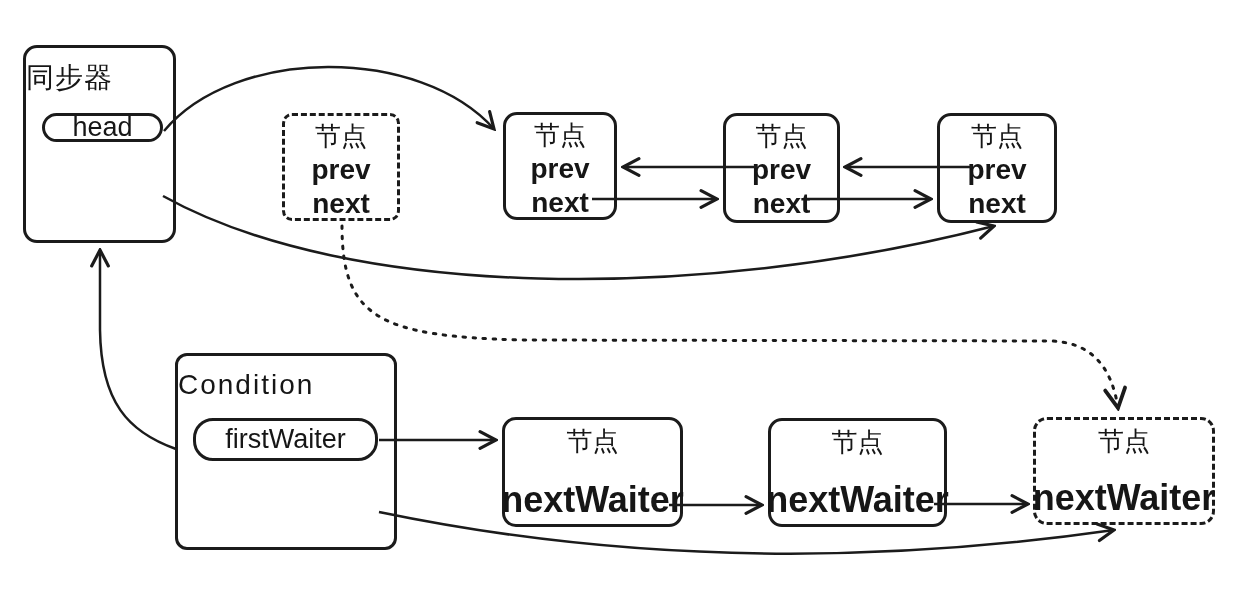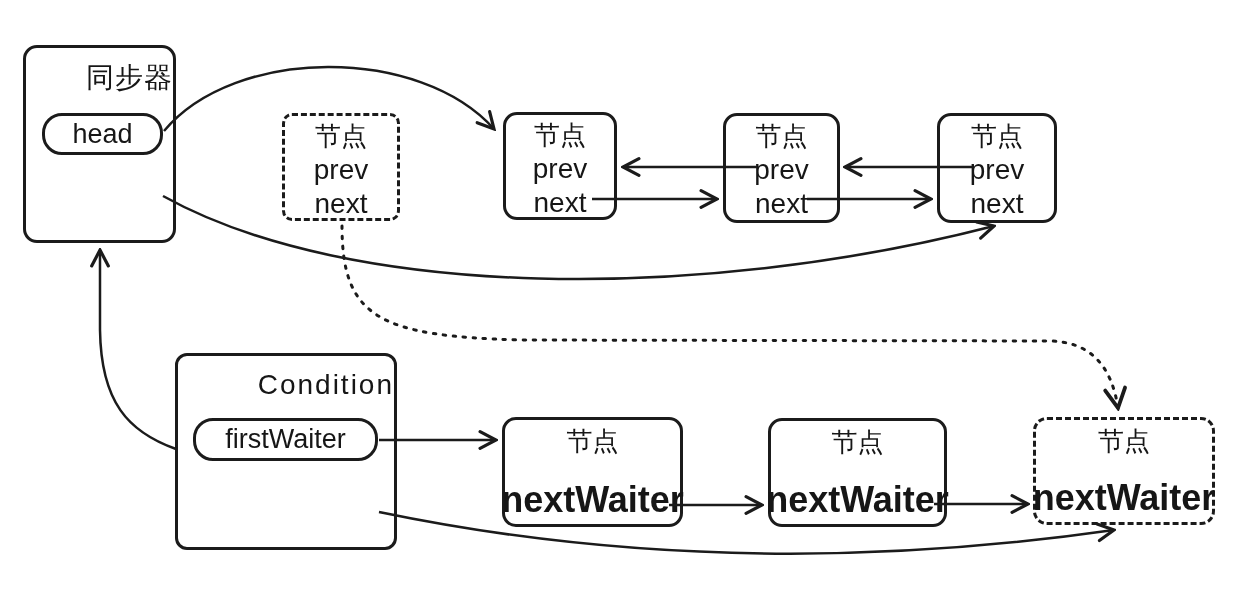--- a/index.html
+++ b/index.html
@@ -7,26 +7,26 @@
     position:relative;
     width:1252px;height:590px;
     background:#ffffff;
     font-family:"Liberation Sans","DejaVu Sans",sans-serif;
     color:#161616;
     overflow:hidden;
   }
   .arrows{position:absolute;left:0;top:0;width:1252px;height:590px;pointer-events:none;z-index:5;}
   .box{position:absolute;background:#ffffff;border:3px solid #1b1b1b;border-radius:14px;box-sizing:border-box;z-index:1;}
   .box.dashed{border-style:dashed;}
-  .container-title{text-align:right;font-size:28px;padding-top:11px;letter-spacing:1px;}
+  .container-title{text-align:left;font-size:28px;padding-top:11px;letter-spacing:1px;}
   .pill{position:absolute;background:#ffffff;border:3px solid #1b1b1b;border-radius:20px;box-sizing:border-box;
         display:flex;align-items:center;justify-content:center;font-size:27px;z-index:2;}
   .qnode{display:flex;flex-direction:column;align-items:center;padding-top:3px;}
   .qnode .row{height:34px;line-height:34px;font-size:26px;}
-  .qnode .row.field{font-weight:400;font-size:28px;letter-spacing:0px;}
+  .qnode .row.field{font-weight:700;font-size:28px;letter-spacing:0px;}
   .wnode{display:flex;flex-direction:column;align-items:center;justify-content:space-between;padding:4px 0 7px 0;}
   .wnode .row{height:34px;line-height:34px;font-size:26px;}
   .wnode .row.field{font-weight:700;font-size:36px;}
   .annotation{position:absolute;left:458px;top:289px;font-size:38px;white-space:nowrap;z-index:3;letter-spacing:0px;}
 </style>
 </head>
 <body>
 
 <div class="canvas">
 
@@ -48,21 +48,21 @@
       <path d="M 379 440 L 496 440" marker-end="url(#ah)"></path>
       <path d="M 669 505 L 762 505" marker-end="url(#ah)"></path>
       <path d="M 934 504 L 1028 504" marker-end="url(#ah)"></path>
       <path d="M 379 512 Q 730 585 1114 530" marker-end="url(#ah)"></path>
     </g>
   </svg>
 
   <div class="box" style="left:23px;top:45px;width:153px;height:198px;">
     <div class="container-title">同步器</div>
   </div>
-  <div class="pill" style="left:42px;top:113px;width:121px;height:42px;">head</div>
+  <div class="pill" style="left:42px;top:113px;width:121px;height:29px;">head</div>
 
   <div class="box dashed qnode" style="left:282px;top:113px;width:118px;height:108px;border-radius:10px;">
     <div class="row">节点</div>
     <div class="row field">prev</div>
     <div class="row field">next</div>
   </div>
 
   <div class="box qnode" style="left:503px;top:112px;width:114px;height:108px;">
     <div class="row">节点</div>
     <div class="row field">prev</div>

